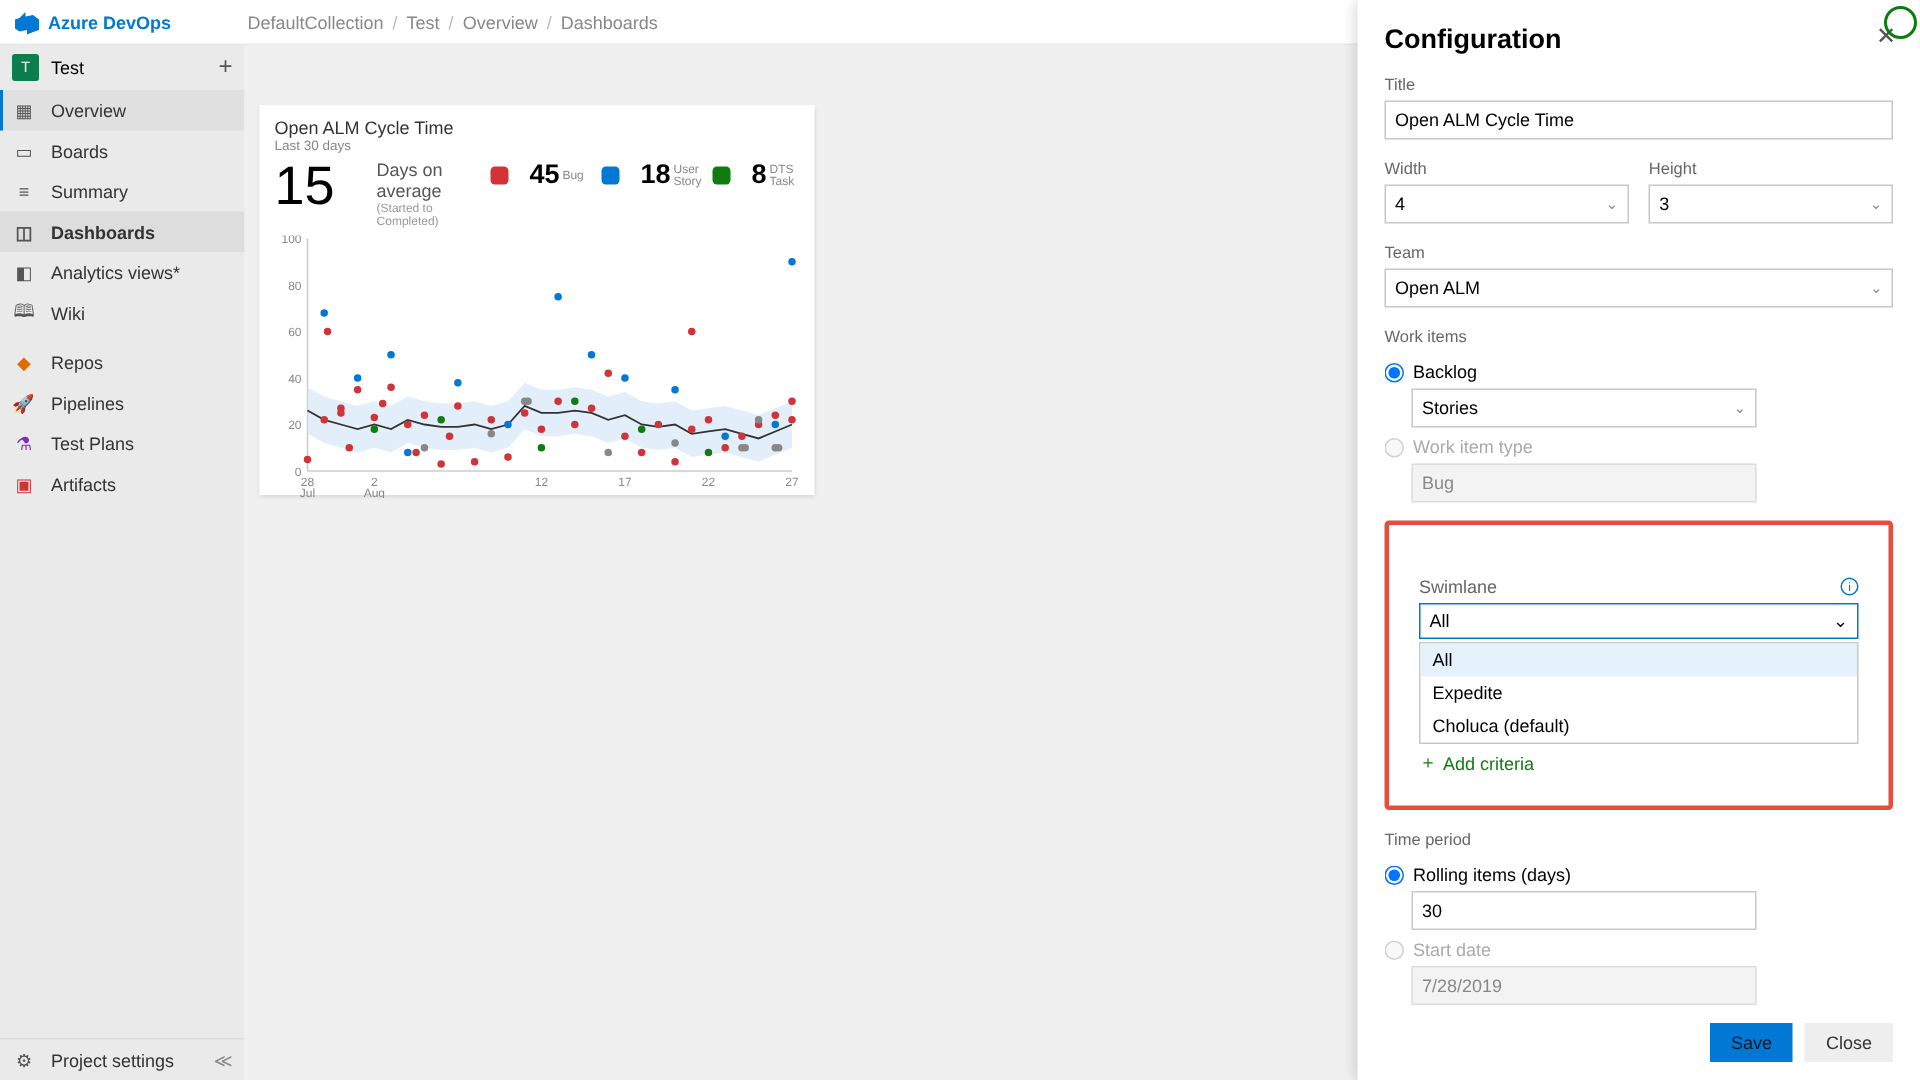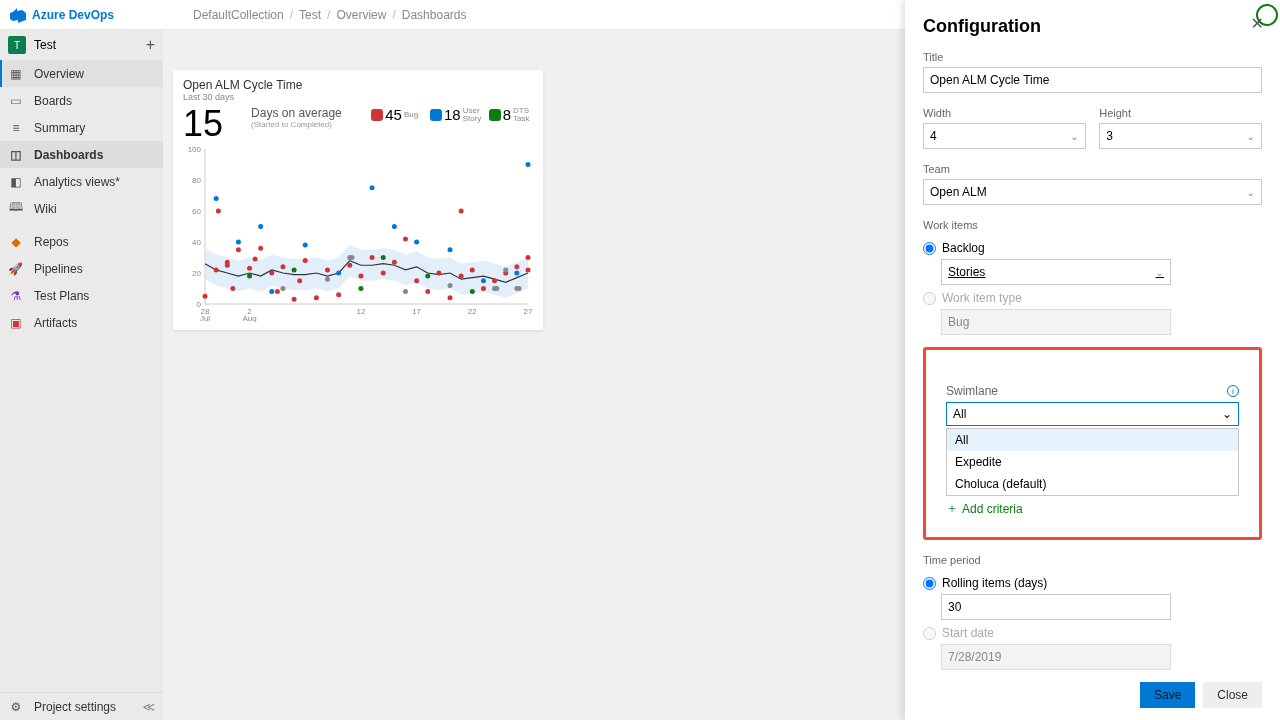--- a/index.html
+++ b/index.html
@@ -1,19 +1,19 @@
 <!DOCTYPE html>
 <html><head>
 <meta charset="utf-8">
 <style>
 * { margin: 0; padding: 0; box-sizing: border-box; font-family: "Segoe UI", sans-serif; font-size: 12px; }
 body { background: #f8f8f8; width: 1280px; height: 720px; overflow: hidden; position: relative; }
 
 
-.topbar { height: 30px; background: #fff; border-bottom: 1px solid #e8e8e8; display: flex; align-items: center; padding: 0 10px; gap: 28px; }
+.topbar { height: 30px; background: #fff; border-bottom: 1px solid #e8e8e8; display: flex; align-items: center; padding: 0 10px; }
 .topbar .brand { display: flex; align-items: center; gap: 6px; color: #0078d4; font-weight: 600; font-size: 13px; width: 155px; }
 .topbar .brand svg { width: 16px; height: 16px; }
 .breadcrumb { display: flex; align-items: center; gap: 6px; color: #888; }
 .breadcrumb span { color: #888; }
 .breadcrumb .sep { color: #bbb; }
 
 
 .leftnav { position: absolute; top: 30px; left: 0; width: 163px; bottom: 0; background: #eaeaea; display: flex; flex-direction: column; }
 .proj { display: flex; align-items: center; height: 30px; padding: 0 8px; gap: 8px; }
 .proj .picon { width: 18px; height: 18px; background: #0c7d4d; color: #fff; display:flex;align-items:center;justify-content:center; font-size:10px; border-radius:2px;}
@@ -37,21 +37,21 @@
 .widget-head { display:flex; align-items:flex-start; margin-top:4px; gap:8px;}
 .bignum { font-size:36px; font-weight:300; line-height:1; margin-right:20px;}
 .avgcol { display:flex; flex-direction:column; justify-content:center; font-size:9px; color:#555;}
 .avgcol .sm { color:#999; font-size:8px;}
 .stats { margin-left:auto; display:flex; gap:6px; align-items:flex-start;}
 .stat { display:flex; align-items:center; gap:2px;}
 .stat .sico { width:12px; height:12px; border-radius:3px;}
 .stat .sico.bug { background:#d13438;}
 .stat .sico.story { background:#0078d4;}
 .stat .sico.task { background:#107c10;}
-.stat .n { font-size:15px; font-weight:400;}
+.stat .n { font-size:18px; font-weight:700;margin-left:12px;}
 .stat .lbl { font-size:8px; color:#888; line-height:1; width:20px;}
 .chartarea { position:relative; height:175px; margin-top:5px;}
 .chartarea svg { width:100%; height:100%;}
 .ylabel { font-size:8px; fill:#888;}
 .xlabel { font-size:8px; fill:#888;}
 
 
 .panel { position:absolute; top:0; right:0; width:375px; height:720px; background:#fff; box-shadow:-2px 0 8px rgba(0,0,0,.15); padding:16px 18px; display:flex; flex-direction:column; z-index:5;}
 .panel h2 { font-size:18px; font-weight:600;}
 .panel .close { position:absolute; top:14px; right:16px; font-size:16px; color:#555; cursor:pointer;}
@@ -59,21 +59,21 @@
 .field.half { display:inline-block; width:48%; vertical-align:top;}
 .field.half + .field.half { margin-left:3%;}
 .flabel { font-size:11px; color:#666; display:block; margin-bottom:4px;}
 .finput { width:100%; height:26px; border:1px solid #c8c8c8; padding:0 6px; font-size:12px; background:#fff;}
 .fselect { width:100%; height:26px; border:1px solid #c8c8c8; padding:0 6px; font-size:12px; background:#fff; display:flex; align-items:center; justify-content:space-between;}
 .fselect .chev { color:#888; font-size:10px;}
 .finput.disabled, .fselect.disabled { background:#f3f3f3; color:#888; border-color:#ddd;}
 .radio-row { display:flex; align-items:center; gap:6px; margin:6px 0 4px 0; font-size:12px;}
 .radio-row input { margin:0;}
 .radio-row.dis { color:#aaa;}
-.indent { margin-left:18px;text-decoration:underline;}
+.indent { margin-left:18px;}
 .section-lbl { font-size:11px; color:#666; margin-top:14px; display:flex; align-items:center; justify-content:space-between;}
 .info-ic { width:12px; height:12px; border:1px solid #0078d4; border-radius:50%; color:#0078d4; font-size:8px; display:flex; align-items:center; justify-content:center;}
 
 
 .swim-block { border:3px solid #e74c3c; border-radius:3px; padding:20px; margin-top:12px; position:relative;}
 .swim-sel { border:1px solid #0078d4; height:24px; display:flex; align-items:center; justify-content:space-between; padding:0 6px; font-size:12px; margin-top:4px;}
 .swim-drop { border:1px solid #c8c8c8; margin-top:2px; background:#fff;}
 .swim-opt { padding:4px 8px; font-size:12px; cursor:pointer;}
 .swim-opt.sel { background:#e5f1fb;}
 .addcrit { color:#107c10; font-size:11px; margin-top:4px; display:flex; align-items:center; gap:4px;}

